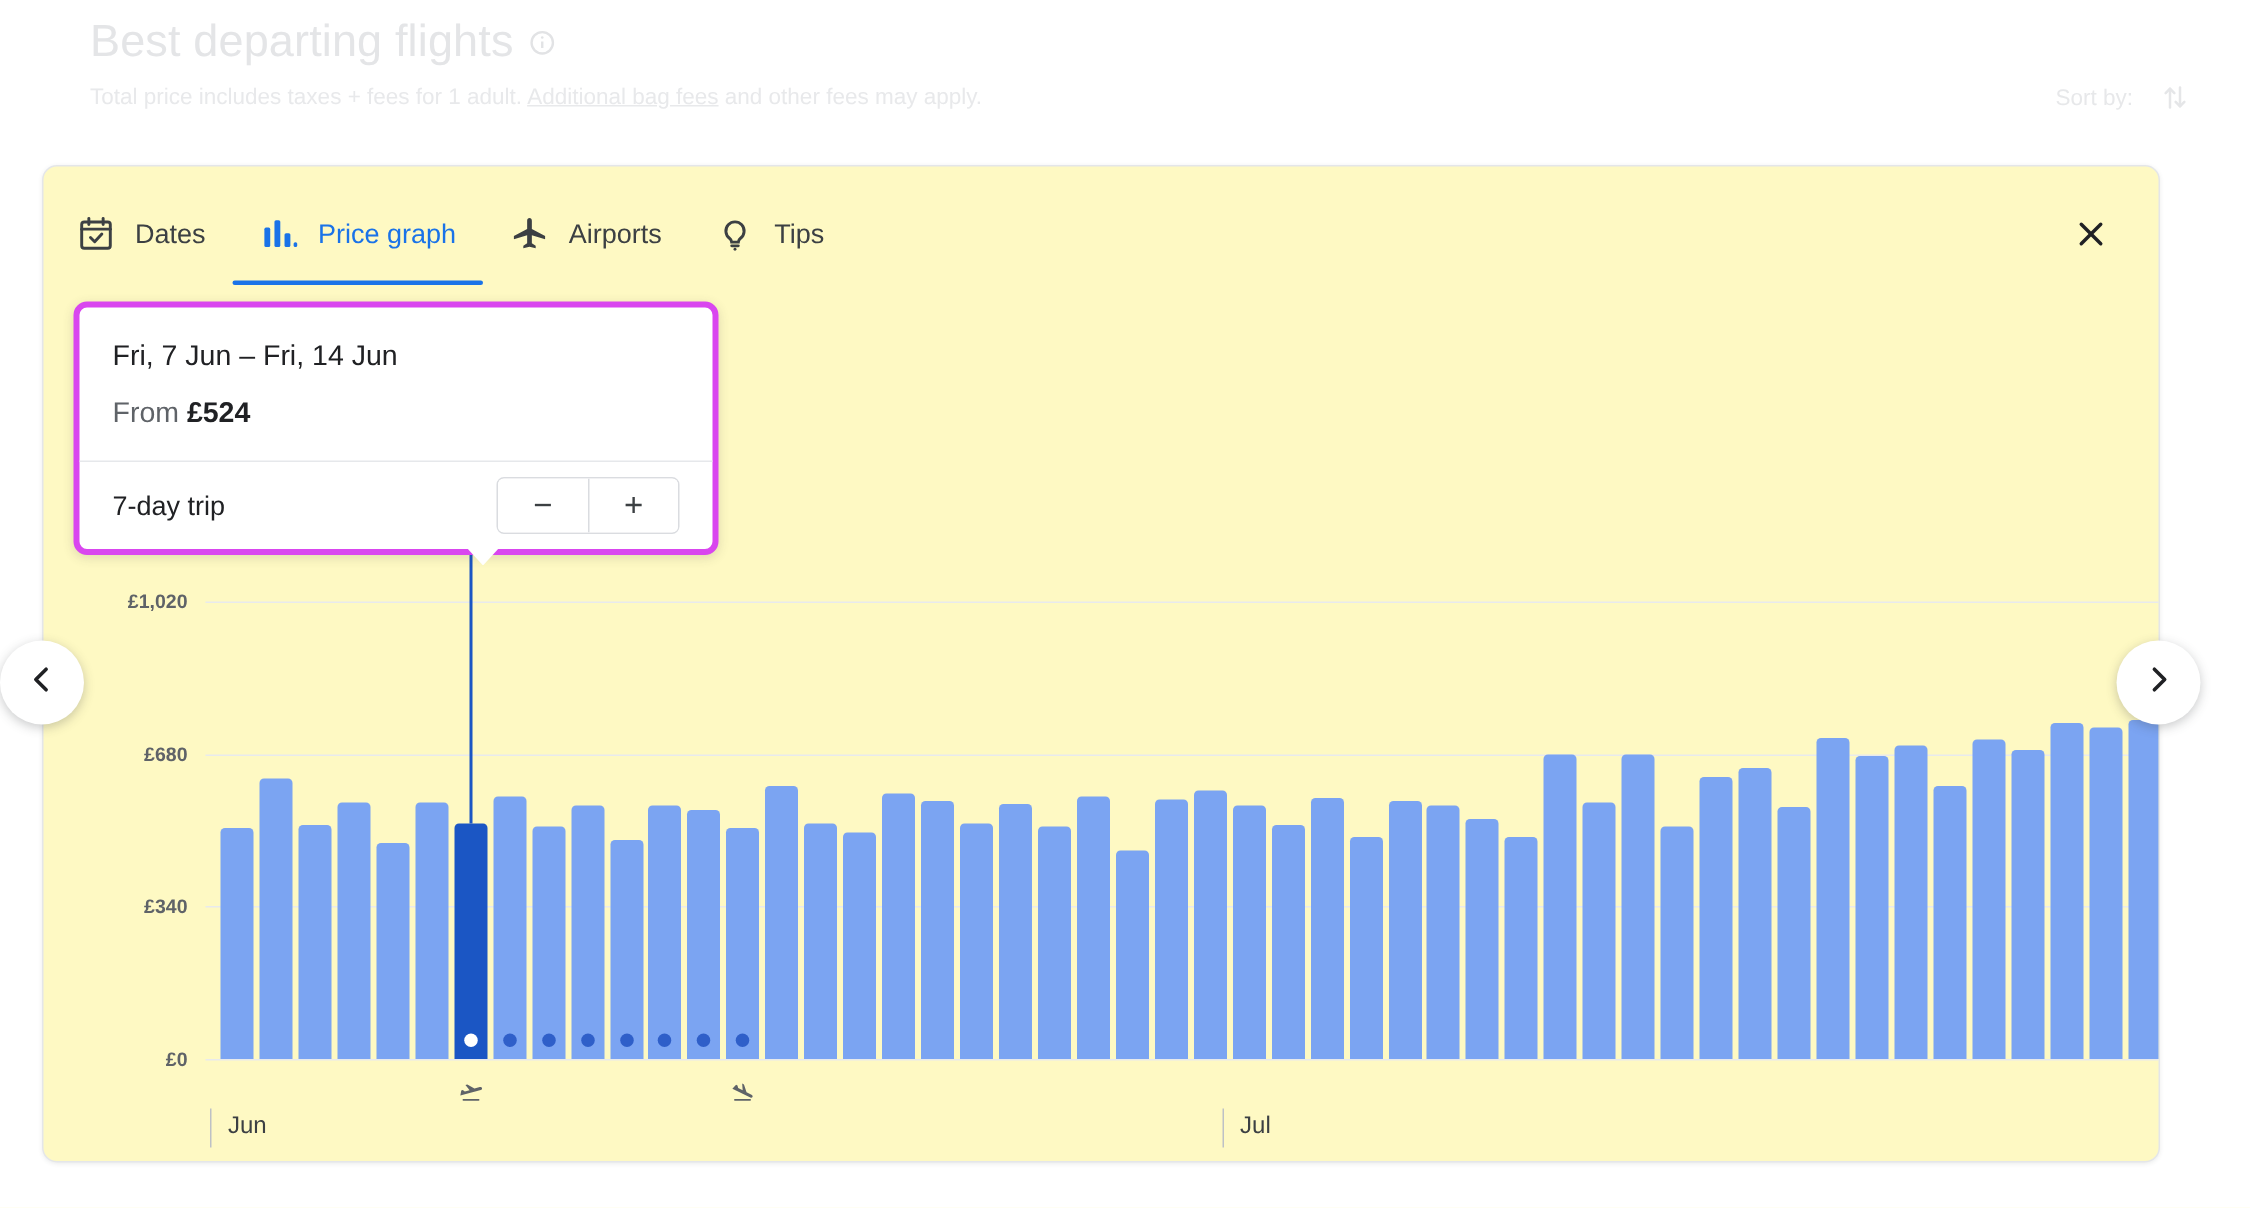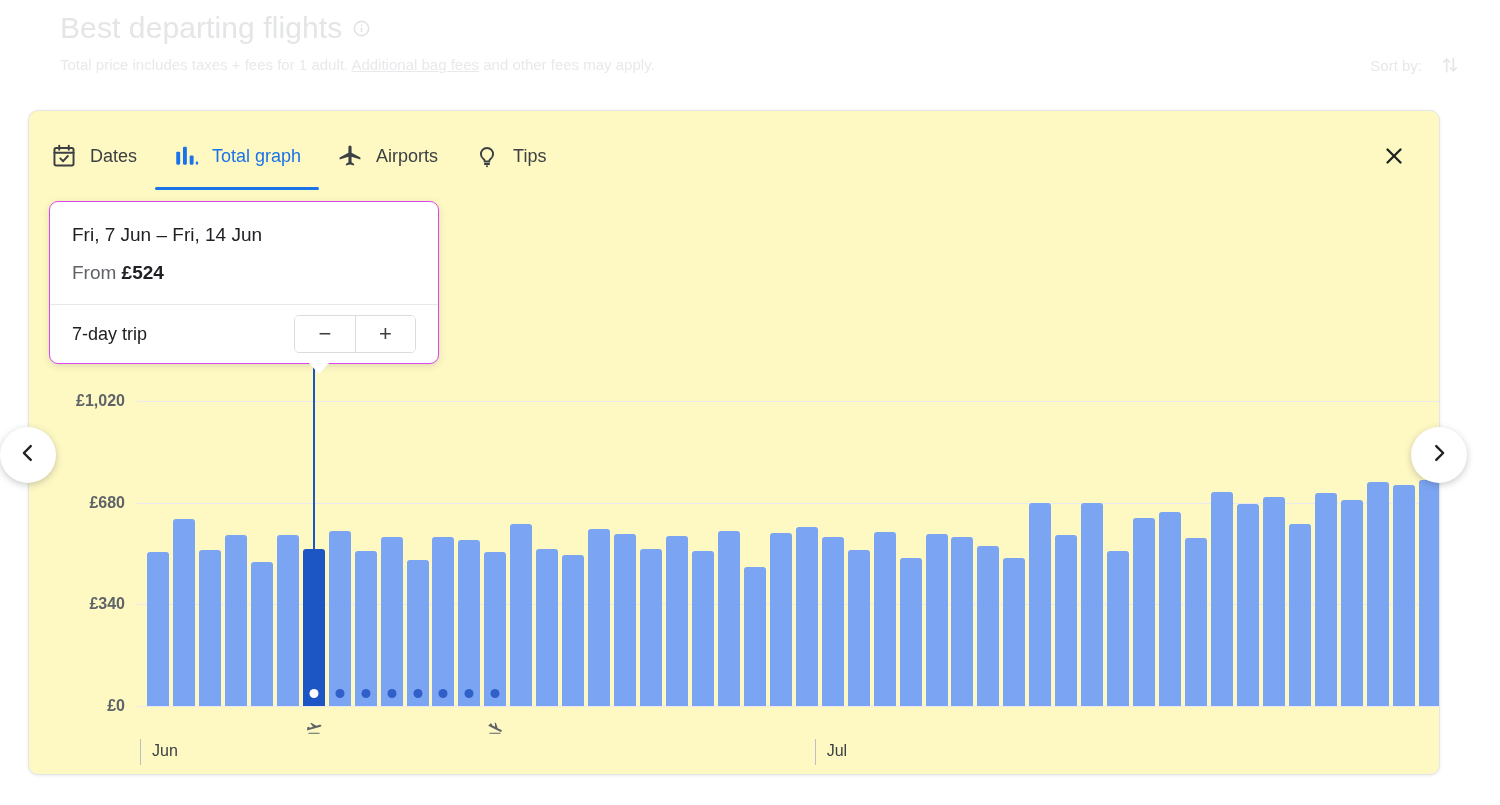--- a/index.html
+++ b/index.html
@@ -55,22 +55,22 @@
     background: #1a73e8; border-radius: 2px;
   }
   .close-btn {
     position: absolute; right: 22px; top: 24px;
     width: 46px; height: 46px; border-radius: 50%;
     display: flex; align-items: center; justify-content: center; cursor: pointer;
   }
 
   
   .tipcard {
-    position: absolute; left: 20px; top: 90px; width: 390px;
-    background: #fff; border: 1px solid #d946ef; border-radius: 9px;
+    position: absolute; left: 20px; top: 90px; width: 430px;
+    background: #fff; border: 4px solid #d946ef; border-radius: 9px;
     box-shadow: 0 2px 7px rgba(60,64,67,.16);
     z-index: 8;
   }
   .tip-top { padding: 20px 22px 18px 22px; }
   .tip-range { font-size: 19px; color: #202124; line-height: 26px; }
   .tip-from { margin-top: 12px; font-size: 19px; color: #5f6368; line-height: 26px; }
   .tip-from b { color: #202124; font-weight: 700; text-align: center; }
   .tip-div { height: 1px; background: #e6e8eb; }
   .tip-bot {
     display: flex; align-items: center; justify-content: space-between;
@@ -85,21 +85,21 @@
   .stepper .sbtn + .sbtn { border-left: 1px solid #dadce0; }
   .tip-tail {
     position: absolute; left: 258px; bottom: -11px; width: 22px; height: 12px;
     background: #fff; clip-path: polygon(0 0, 100% 0, 50% 100%);
     filter: drop-shadow(0 2px 1px rgba(60,64,67,.14));
   }
 
   
   .chart { position: absolute; left: 0; top: 0; width: 1412px; height: 665px; }
   .ylabel {
-    position: absolute; right: 0; font-size: 16px; font-weight: bold; color: #5f6368;
+    position: absolute; right: 0; font-size: 13px; font-weight: bold; color: #5f6368;
     text-align: right; width: 90px; transform: translateY(-50%);
   }
   .gridline { position: absolute; height: 1px; background: #e8eaed; }
   .bar {
     position: absolute; bottom: 0; width: 22px; border-radius: 3px 3px 0 0;
     background: #7ba4f2;
   }
   .bar.sel { background: #1b56c4; z-index: 4; }
   .bar .dot {
     position: absolute; left: 50%; transform: translateX(-50%);
@@ -171,21 +171,21 @@
 
       <div class="tab active">
         <span class="tico">
           <svg class="tico" viewBox="0 0 24 24" fill="#1a73e8">
             <rect x="3" y="8" width="3.6" height="12" rx="1"></rect>
             <rect x="9.2" y="3.5" width="3.6" height="16.5" rx="1"></rect>
             <rect x="15.4" y="11.5" width="3.6" height="8.5" rx="1"></rect>
             <rect x="21" y="17" width="2.2" height="3" rx="1"></rect>
           </svg>
         </span>
-        <span>Total graph</span>
+        <span>Price graph</span>
         <span class="underline"></span>
       </div>
 
       <div class="tab">
         <span class="tico">
           <svg class="tico" viewBox="0 0 24 24" fill="#3c4043">
             <path d="M12 2.2c-.85 0-1.45.7-1.45 1.6v5.1L2.4 13.3v1.9l8.15-2.45v5.0L8.2 19.3v1.5L12 19.8l3.8 1v-1.5l-2.35-1.55v-5.0L21.6 15.2v-1.9l-8.15-4.4V3.8c0-.9-.6-1.6-1.45-1.6z"></path>
           </svg>
         </span>
         <span>Airports</span>

